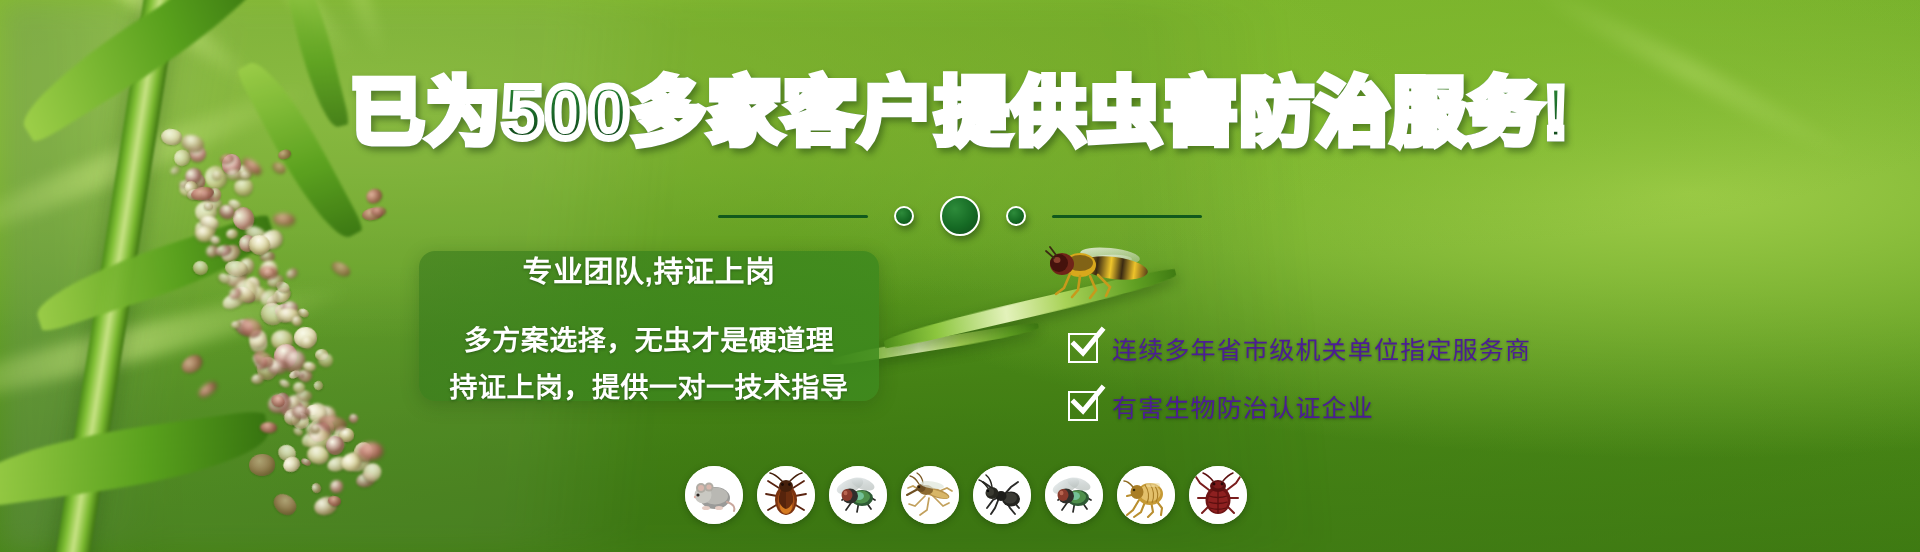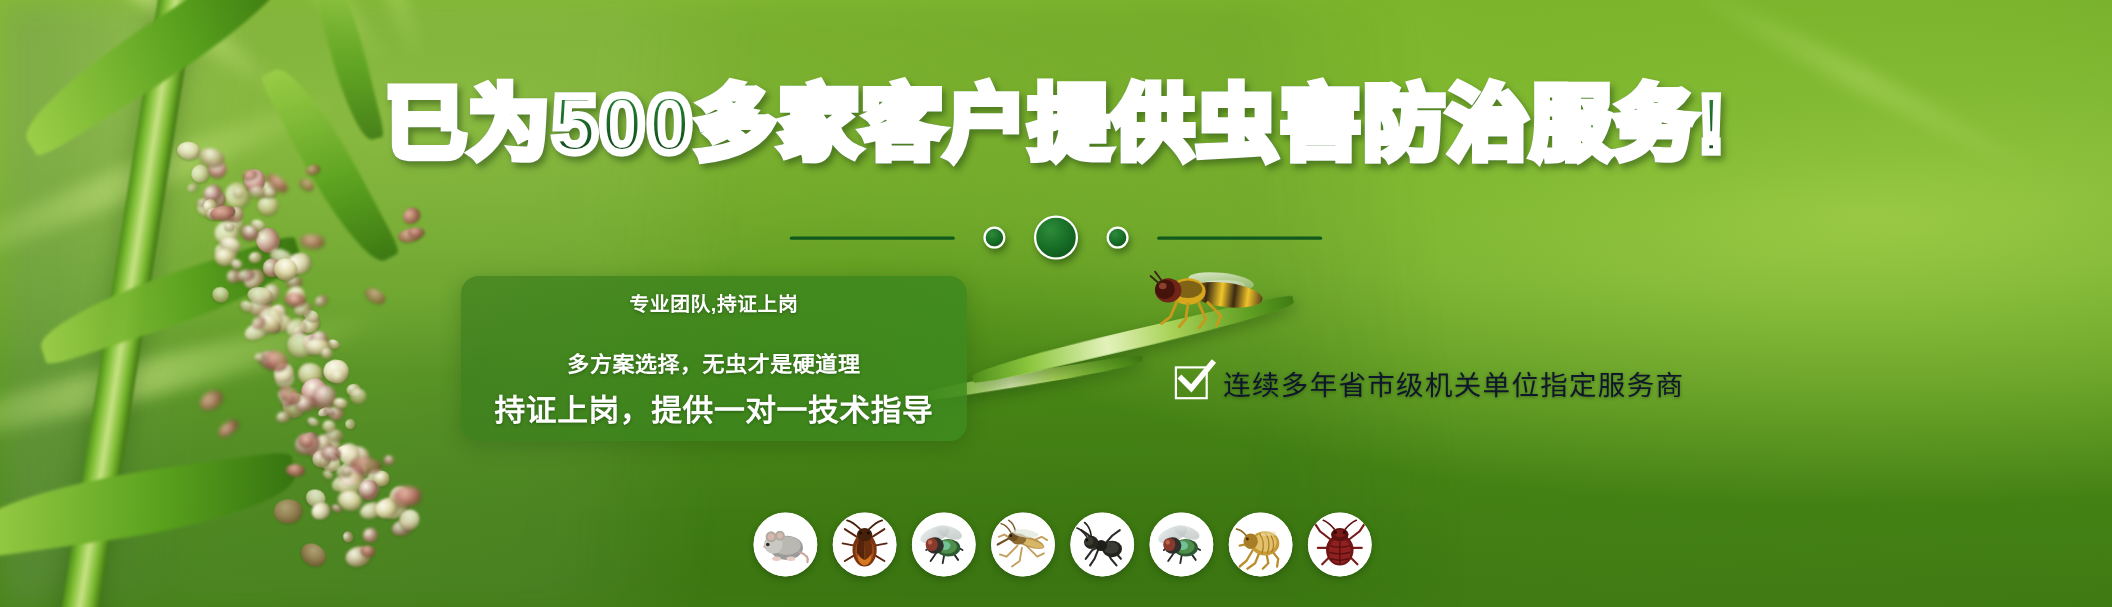--- a/index.html
+++ b/index.html
@@ -157,38 +157,38 @@
     gap:7px;
     padding:10px 18px;
   }
   .panel .line {
     color:#ffffff;
     font-weight:bold;
     letter-spacing:.5px;
     white-space:nowrap;
     text-shadow:0 1px 3px rgba(15,45,8,.45);
   }
-  .panel .line.l1 { font-size:18px; }
-  .panel .line.l2 { font-size:20px;margin-top:20px; }
+  .panel .line.l1 { font-size:30px; }
+  .panel .line.l2 { font-size:28px;margin-top:20px; }
   .panel .line.l3 { font-size:28px; }
 
   
   .checklist {
     position:absolute; left:1068px; top:330px;
     display:flex; flex-direction:column; gap:22px;
   }
   .check-item { display:flex; align-items:center; gap:14px; white-space:nowrap; }
   .check-box {
     width:30px; height:30px; flex:none;
     position:relative;
     border:2.5px solid #ffffff;
   }
   .check-box svg { position:absolute; left:-3px; top:-11px; width:40px; height:40px; }
   .check-text {
-    color:#0f172a;
+    color:#4c1d95;
     font-size:25px;
     letter-spacing:1.2px;
     text-shadow:0 1px 3px rgba(15,45,8,.45);
   }
 
   
   .pests {
     position:absolute; left:685px; top:466px;
     display:flex; gap:14px;
   }
@@ -449,20 +449,28 @@
 
     <div class="check-item">
       <span class="check-box">
         <svg viewBox="0 0 40 40" xmlns="http://www.w3.org/2000/svg">
           <path d="M7 20 L16 29 L35 6" fill="none" stroke="#ffffff" stroke-width="5" stroke-linecap="square" stroke-linejoin="miter"></path>
         </svg>
       </span>
       <span class="check-text">连续多年省市级机关单位指定服务商</span>
     </div>
 
+    <div class="check-item">
+      <span class="check-box">
+        <svg viewBox="0 0 40 40" xmlns="http://www.w3.org/2000/svg">
+          <path d="M7 20 L16 29 L35 6" fill="none" stroke="#ffffff" stroke-width="5" stroke-linecap="square" stroke-linejoin="miter"></path>
+        </svg>
+      </span>
+      <span class="check-text">有害生物防治认证企业</span>
+    </div>
 
   </div>
 
   <div class="pests">
 
     <span class="pest">
       <svg viewBox="0 0 50 50" xmlns="http://www.w3.org/2000/svg">
         <ellipse cx="26" cy="28" rx="15" ry="11" fill="#9a9a98"></ellipse>
         <ellipse cx="26" cy="26" rx="13" ry="8.5" fill="#b9b8b3"></ellipse>
         <circle cx="14" cy="25" r="8.5" fill="#c9c8c2"></circle>

